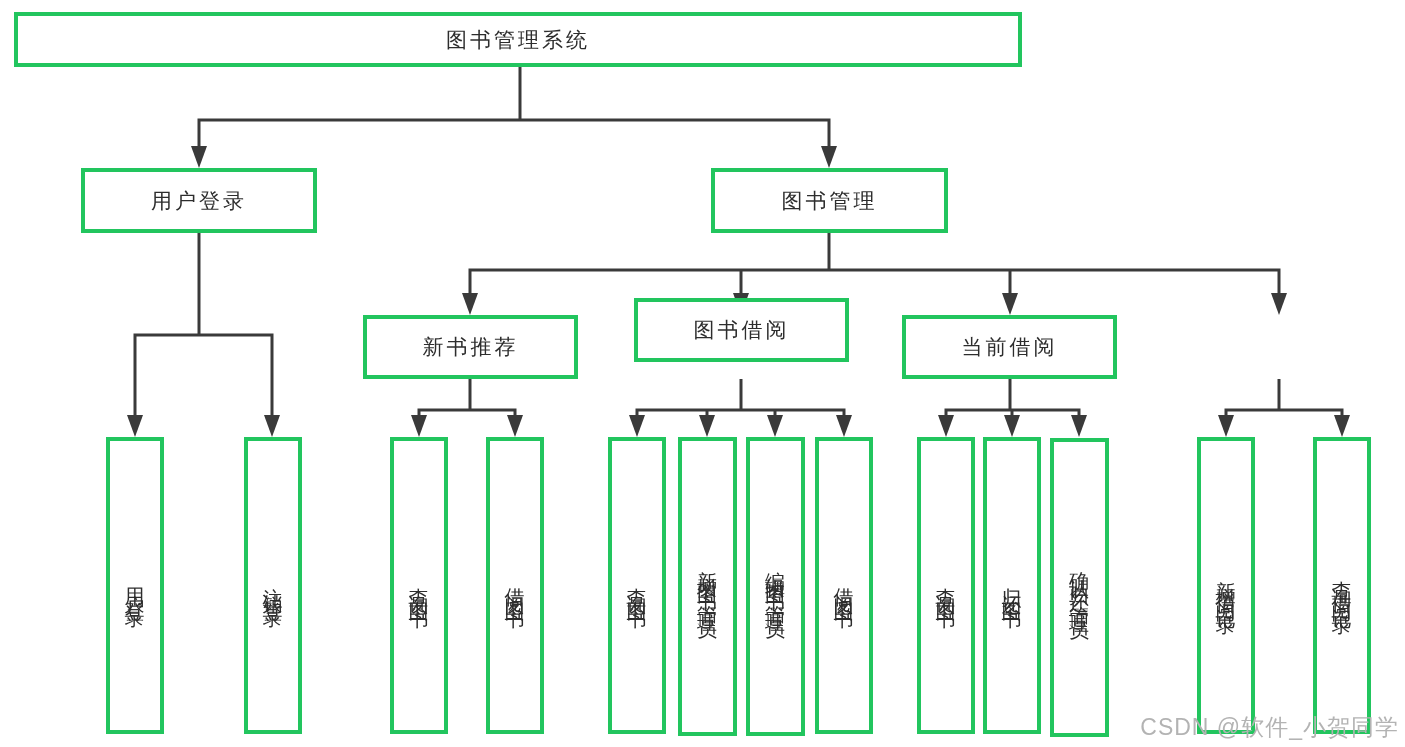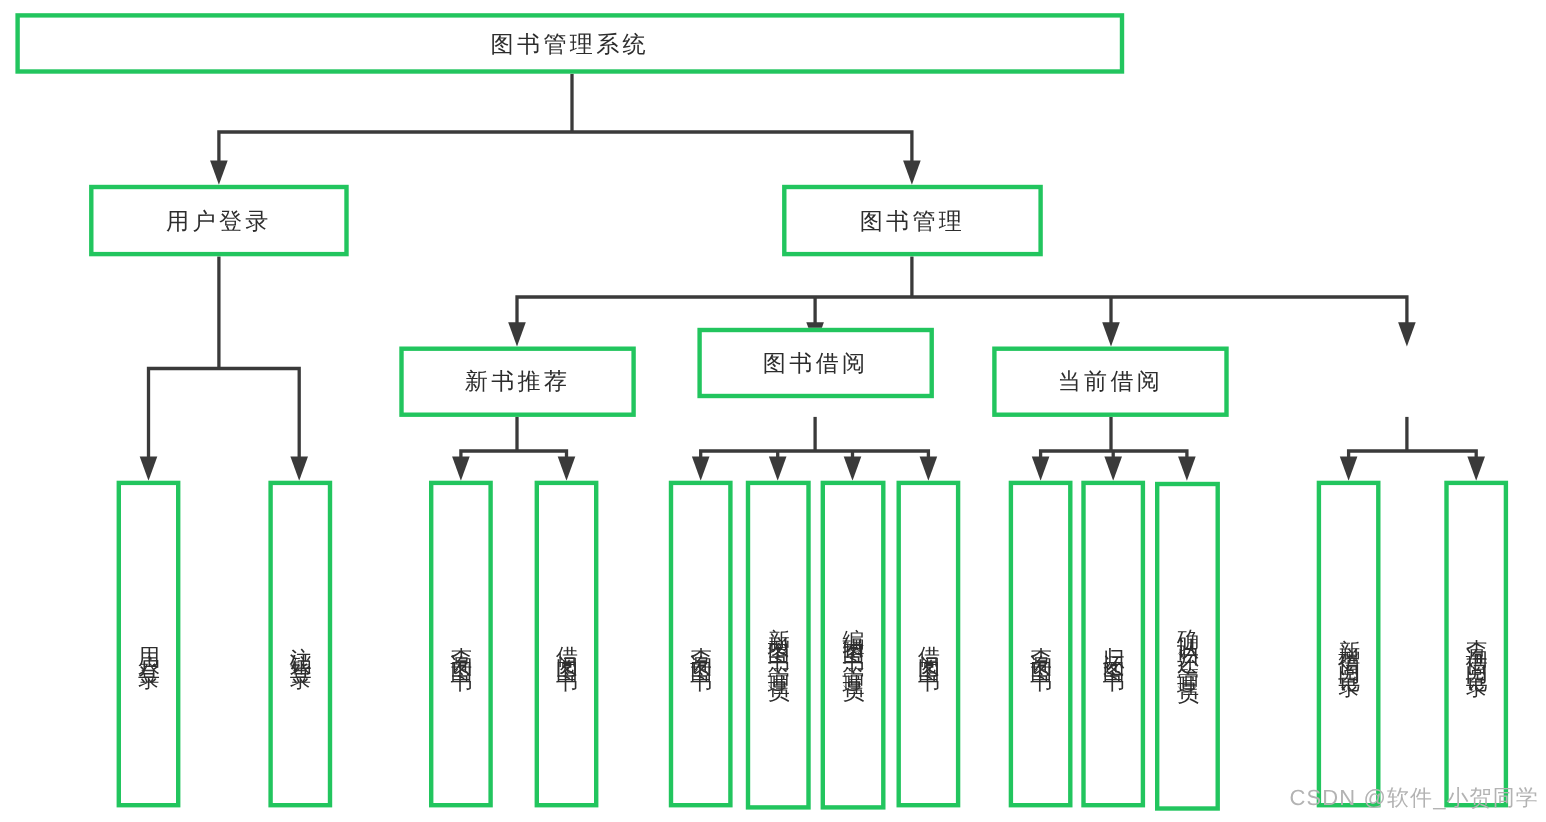--- a/index.html
+++ b/index.html
@@ -29,21 +29,21 @@
     writing-mode:vertical-rl;
     text-orientation:mixed;
     font-size:20px;
     letter-spacing:7px;
     line-height:1;
     white-space:nowrap;
   }
   .watermark{
     position:absolute;
     right:6px;top:712px;
-    font-size:20px;
+    font-size:23px;
     color:#b3b3b3;
     letter-spacing:1px;
     z-index:5;
     white-space:nowrap;
   }
 </style>
 </head>
 <body>
 
 <div class="stage">

